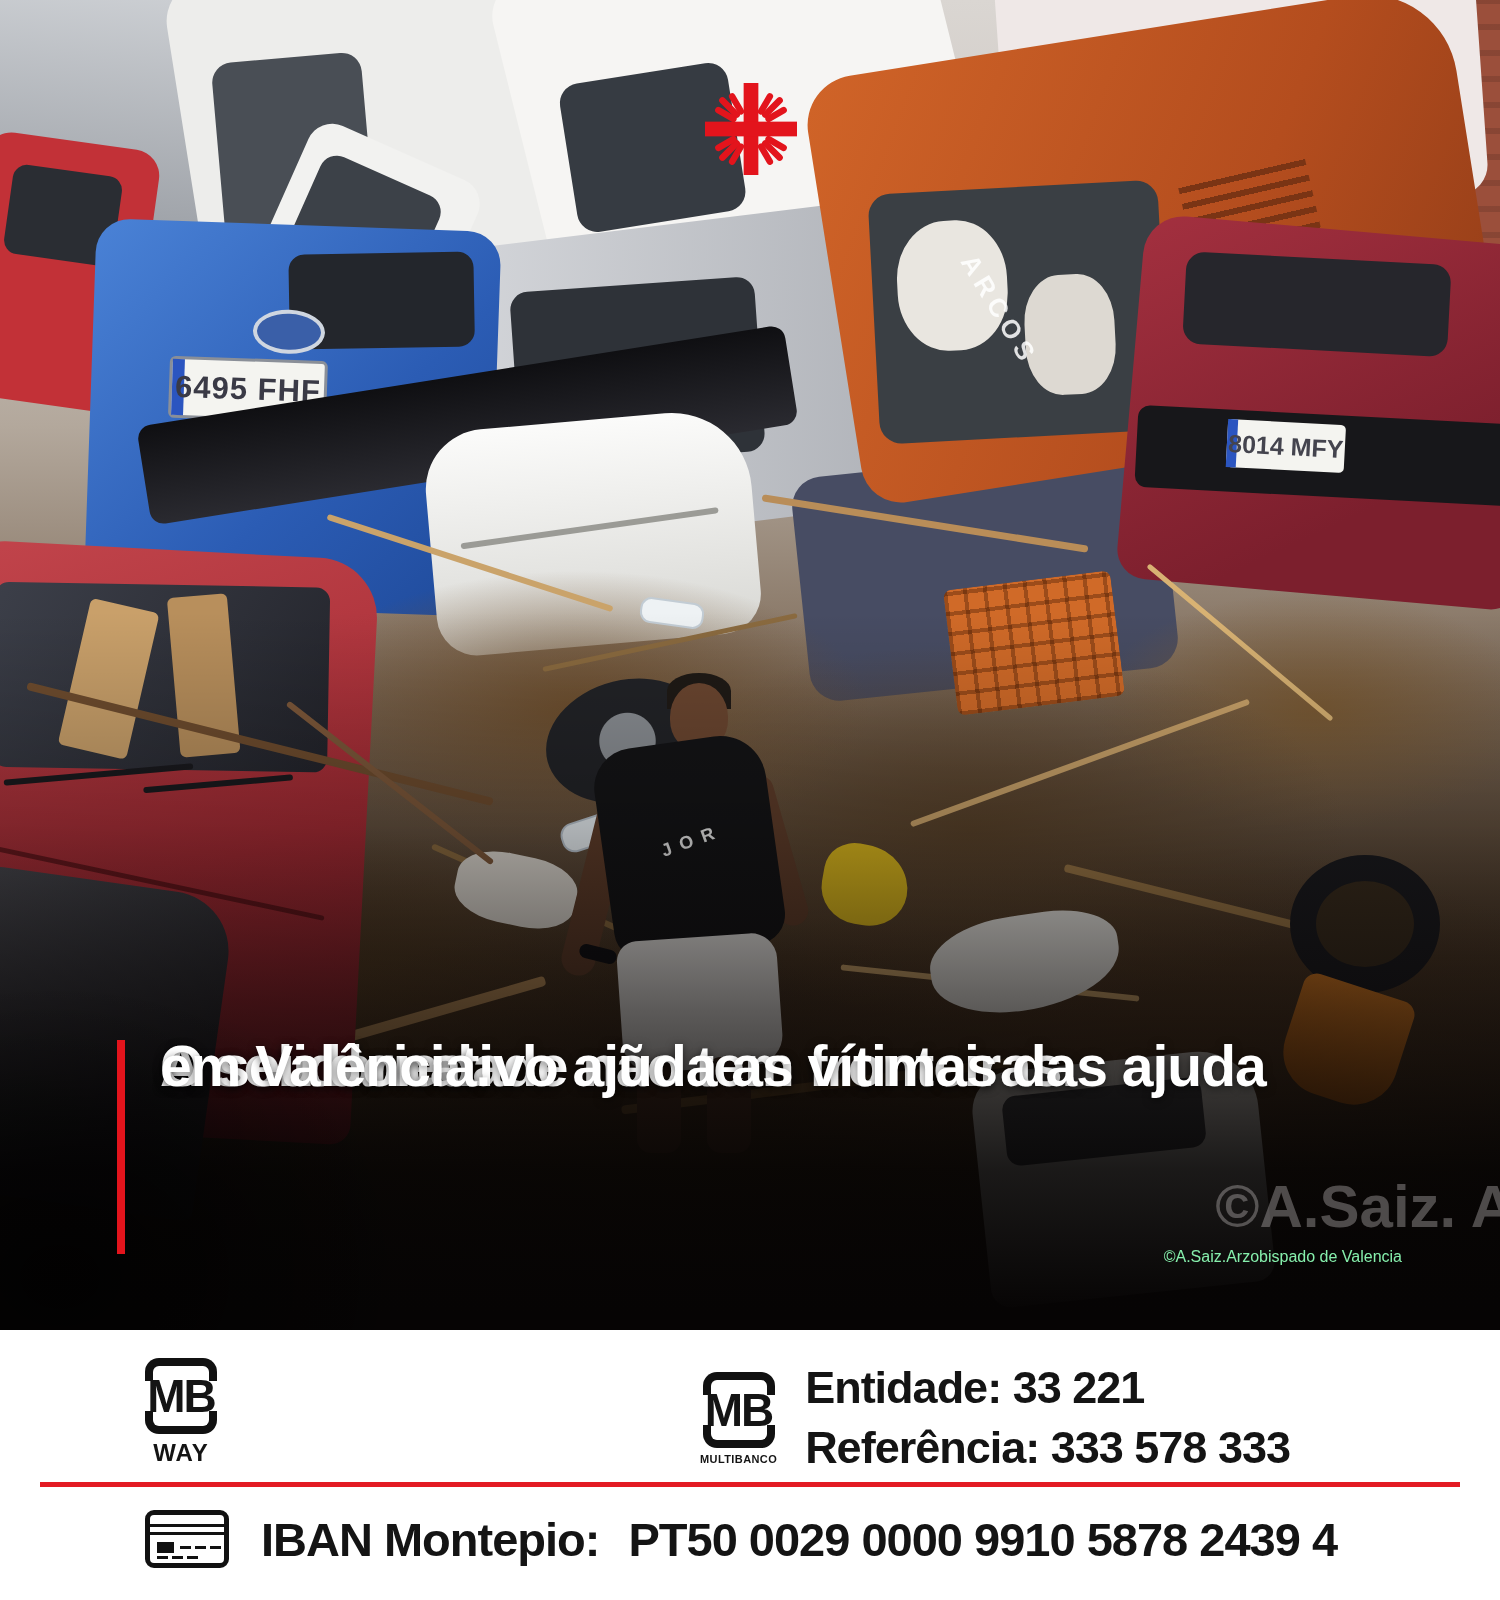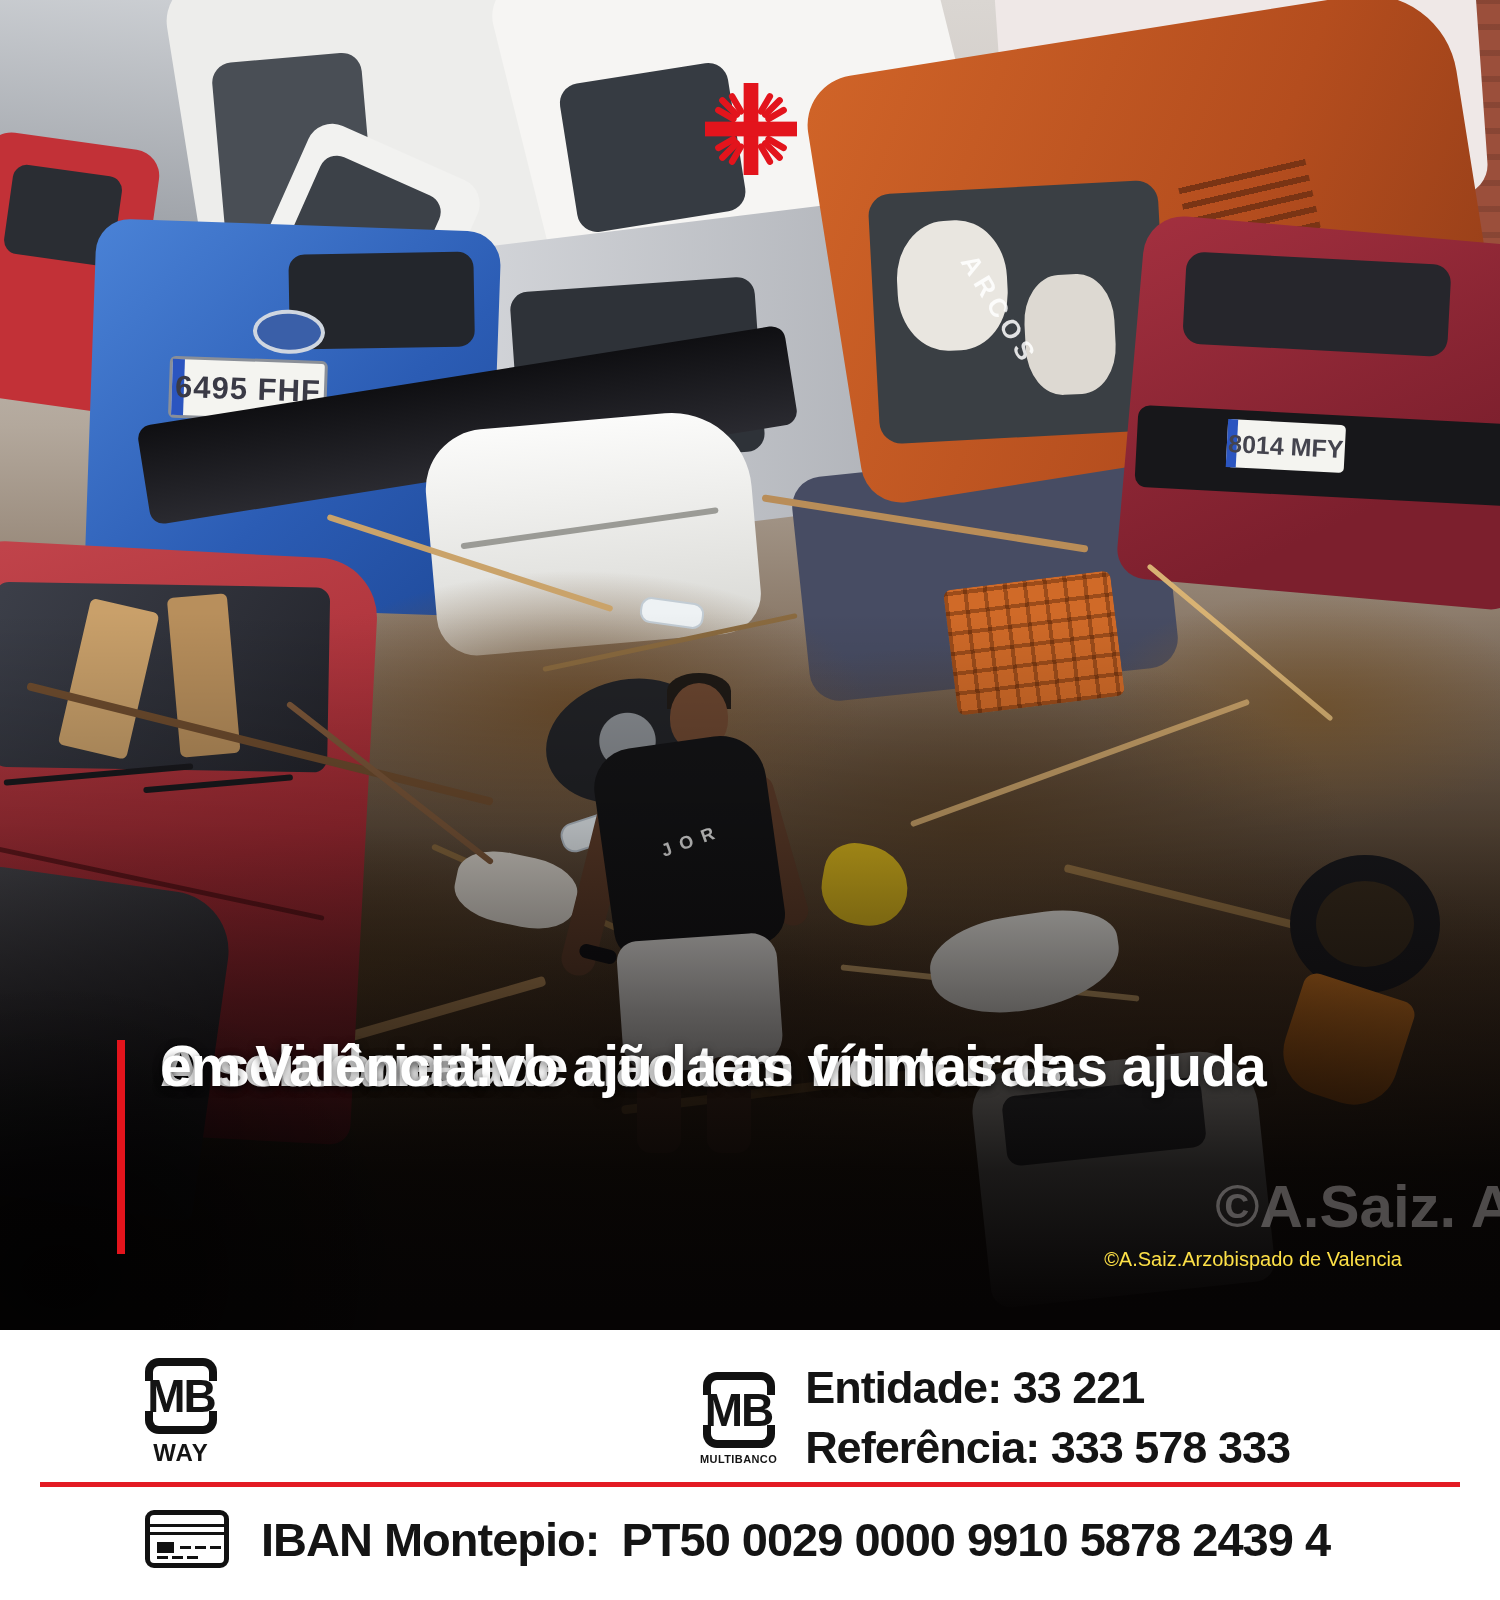--- a/index.html
+++ b/index.html
@@ -119,21 +119,21 @@
     background:#dcdad6;opacity:.85;}
   .cwr-win{left:30px;top:25px;width:200px;height:70px;border-radius:14px;background:#3f434a;}
   .shade{left:0;top:0;width:100%;height:100%;background:
     radial-gradient(ellipse 520px 420px at 4% 96%,rgba(0,0,0,.7),transparent 70%),
     linear-gradient(180deg,rgba(0,0,0,0) 46%,rgba(0,0,0,.25) 62%,rgba(5,3,3,.62) 76%,rgba(3,2,2,.88) 88%,#060404 99%);}
   .caritas{left:705px;top:80px;width:92px;height:98px;}
   .headline{left:160px;top:1028px;width:1240px;color:#fff;font-weight:bold;font-size:57px;line-height:76px;
     letter-spacing:-1px;text-shadow:0 2px 8px rgba(0,0,0,.55);}
   .redbar{left:117px;top:1040px;width:8px;height:214px;background:#e3141c;}
   .watermark{right:-14px;top:1172px;font-size:60px;font-weight:bold;color:rgba(195,190,188,.38);white-space:nowrap;}
-  .credit{right:98px;top:1248px;font-size:20px;color:#fde047;}
+  .credit{right:98px;top:1248px;font-size:16px;color:#86efac;}
   
   .info{position:absolute;left:0;top:1330px;width:1500px;height:270px;background:#fff;color:#141414;}
   .info .abs{position:absolute;}
   .payrow{display:flex;align-items:center;}
   .mbway-group{left:145px;top:28px;gap:36px;}
   .multibanco-group{left:700px;top:32px;gap:28px;}
   .mb-logo{display:flex;flex-direction:column;align-items:center;}
   .mb-bracket{width:56px;height:15px;border:8px solid #111;box-sizing:content-box;}
   .mb-top{border-bottom:none;border-radius:14px 14px 0 0;}
   .mb-bottom{border-top:none;border-radius:0 0 14px 14px;}
@@ -145,21 +145,21 @@
   .divider{left:40px;top:152px;width:1420px;height:5px;background:#e31b23;}
   .iban-row{left:145px;top:180px;gap:32px;}
   .card-icon{width:74px;height:48px;border:5px solid #111;border-radius:9px;background:#fff;position:relative;box-sizing:content-box;}
   .card-icon .l1,.card-icon .l2{position:absolute;left:0;right:0;height:3px;background:#111;}
   .card-icon .l1{top:9px;} .card-icon .l2{top:17px;}
   .card-icon .chip{position:absolute;left:7px;top:27px;width:17px;height:11px;background:#111;}
   .card-icon .d{position:absolute;top:31px;width:11px;height:3px;background:#111;}
   .card-icon .d1{left:30px;} .card-icon .d2{left:45px;} .card-icon .d3{left:60px;}
   .card-icon .e{position:absolute;top:41px;width:11px;height:3px;background:#111;}
   .card-icon .e1{left:7px;} .card-icon .e2{left:22px;} .card-icon .e3{left:37px;}
-  .iban-text{font-size:47px;font-weight:bold;letter-spacing:-1px;display:flex;align-items:flex-end;}
+  .iban-text{font-size:47px;font-weight:bold;letter-spacing:-1px;display:flex;align-items:flex-end;gap:7px;}
   .iban-value{margin-left:22px;}
 </style>
 </head>
 <body>
 
 <div class="poster">
 
   <div class="photo">
     <div class="backdrop"></div>
 

